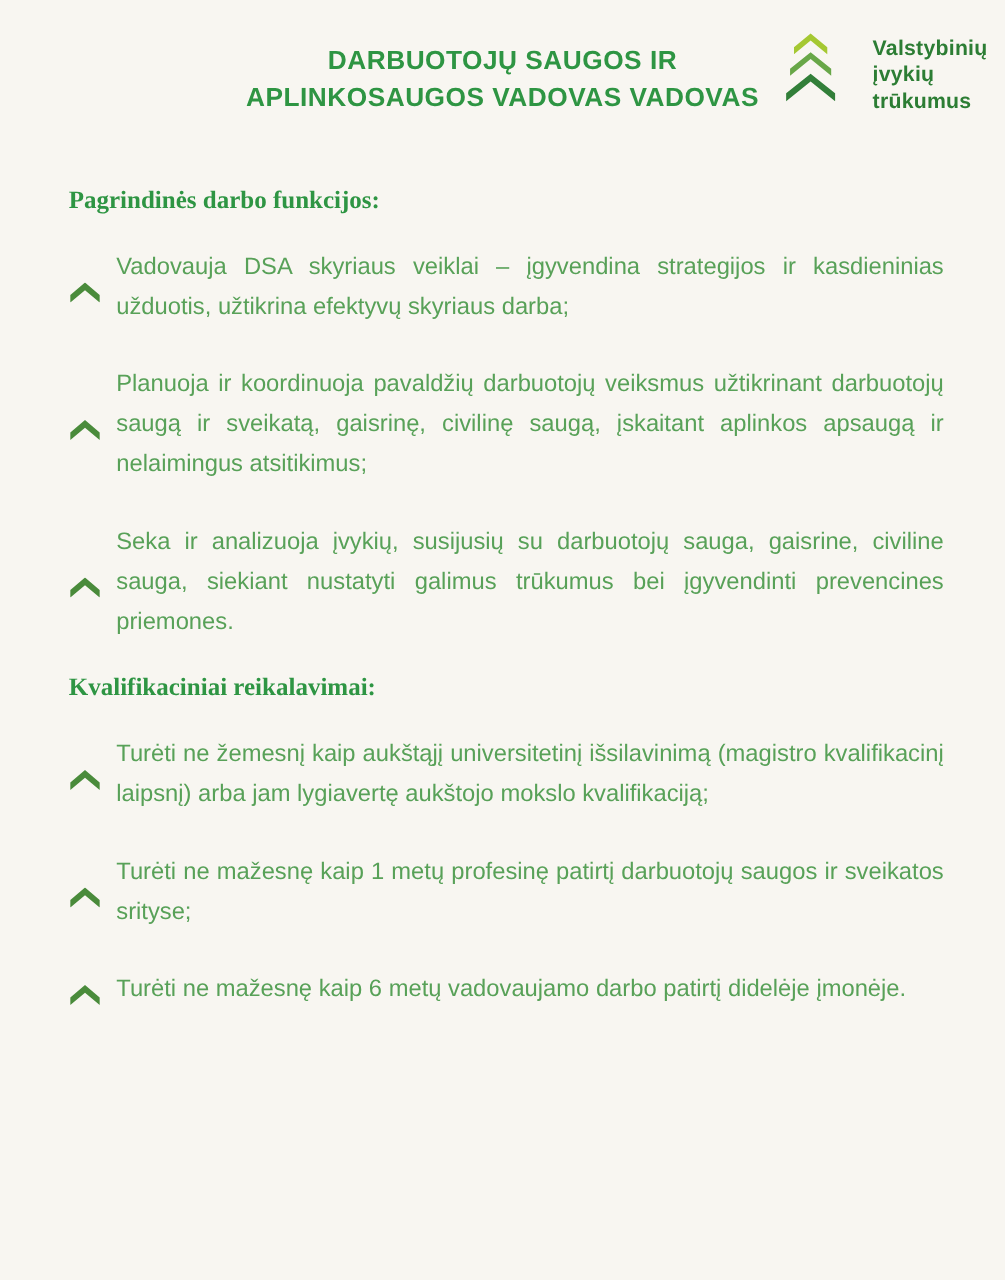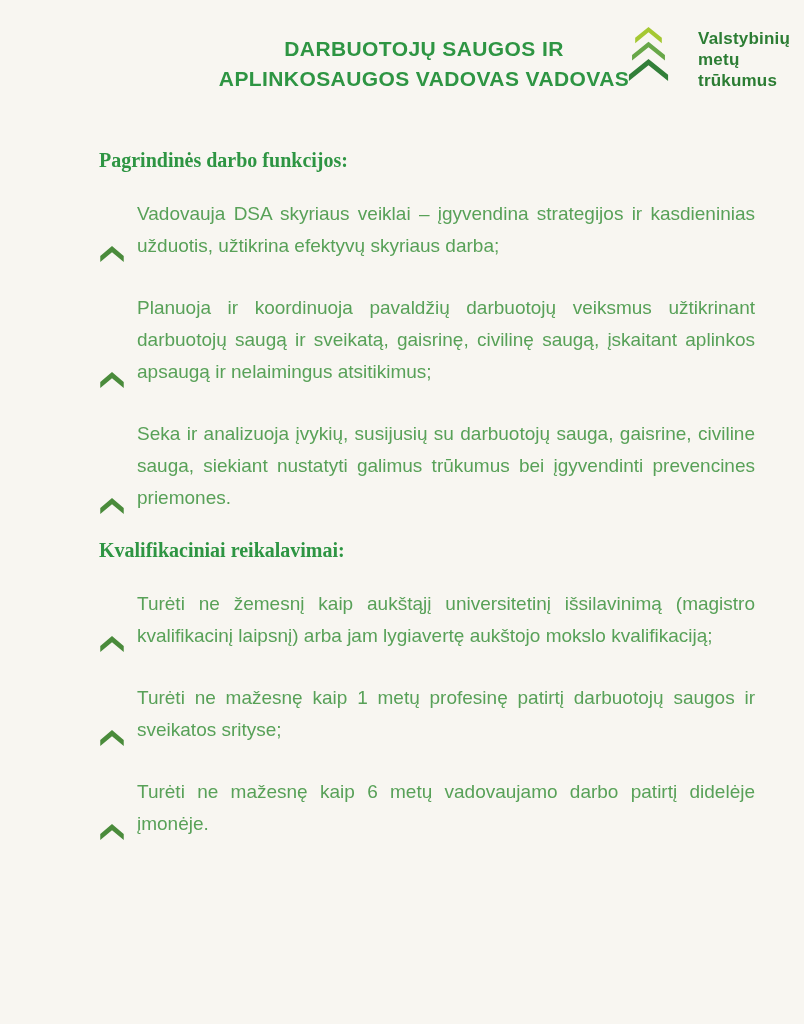--- a/index.html
+++ b/index.html
@@ -14,21 +14,21 @@
     --tree-bottom:#327f39;
   }
   *{box-sizing:border-box;margin:0;padding:0;}
   html,body{width:804px;height:1024px;}
   body{
     background:var(--background);
     font-family:"Liberation Sans","DejaVu Sans",sans-serif;
     color:var(--body);
     overflow:hidden;
   }
-  .page{position:relative;width:804px;height:1024px;padding-left:44px;}
+  .page{position:relative;width:804px;height:1024px;}
 
   
   .header{position:relative;height:120px;width:100%;}
   .title{
     position:absolute;left:0;right:0;top:34px;
     text-align:center;
     color:var(--title);
     font-weight:bold;
     font-size:21px;
     line-height:30px;
@@ -54,21 +54,21 @@
     font-size:20px;
     line-height:24px;
     font-weight:bold;
     margin:0 0 26px 0;
     font-family:Liberation Serif, serif;
   }
   section + section{margin-top:12px;}
   ul.bullet-list{list-style:none;margin:0 0 24px 0;}
   ul.bullet-list li{
     display:flex;
-    align-items:flex-end;
+    align-items:center;
   }
   ul.bullet-list li + li{margin-top:30px;}
   .bullet-icon{
     flex:0 0 26px;
     width:26px;height:16px;
     margin-top:7px;
     margin-right:12px;
     display:block;
   }
   .item-text{
@@ -90,21 +90,21 @@
     </div>
 
     <div class="logo">
       <svg class="logo-tree" viewBox="0 0 60 82" aria-hidden="true">
         <path d="M30 0 L47 14 L47 21 L30 7 L13 21 L13 14 Z" style="fill:var(--tree-top)"></path>
         <path d="M30 19 L51 36 L51 43 L30 26 L9 43 L9 36 Z" style="fill:var(--tree-mid)"></path>
         <path d="M30 41 L55 61 L55 69 L30 49 L5 69 L5 61 Z" style="fill:var(--tree-bottom)"></path>
       </svg>
       <div class="logo-text">
         <div>Valstybinių</div>
-        <div>metų</div>
+        <div>įvykių</div>
         <div>trūkumus</div>
       </div>
     </div>
   </header>
 
   <main>
 
     <section>
       <h2 class="section-heading">Pagrindinės darbo funkcijos:</h2>
       <ul class="bullet-list">

